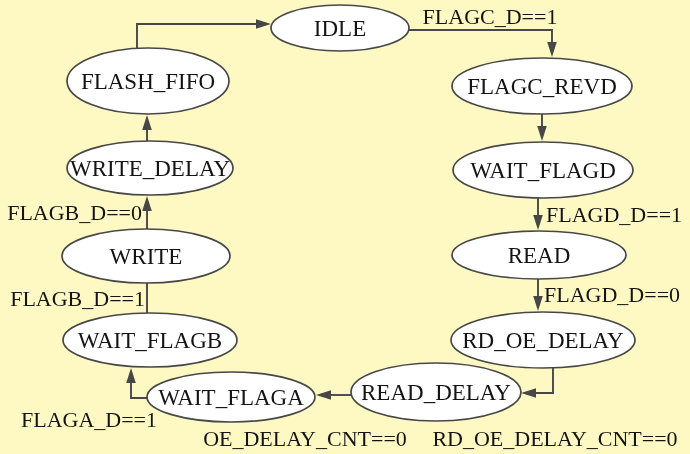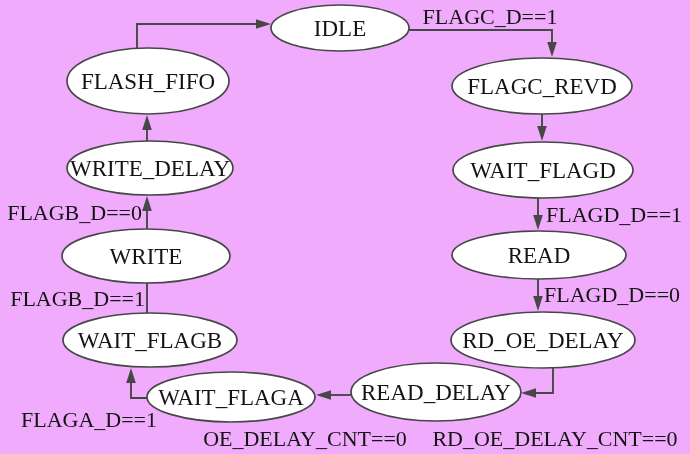--- a/index.html
+++ b/index.html
@@ -4,21 +4,21 @@
 <style>
   html, body {
     margin: 0;
     padding: 0;
     background: #ffffff;
   }
   .stage {
     position: relative;
     width: 690px;
     height: 454px;
-    background: #f0abfc;
+    background: #fef9c3;
     overflow: hidden;
     font-family: "Liberation Serif", "DejaVu Serif", serif;
   }
   svg { display: block; }
   .state-ellipse {
     fill: #ffffff;
     stroke-width: 1.7px;
   }
   .state-label {
     font-family: "Liberation Serif", "DejaVu Serif", serif;

